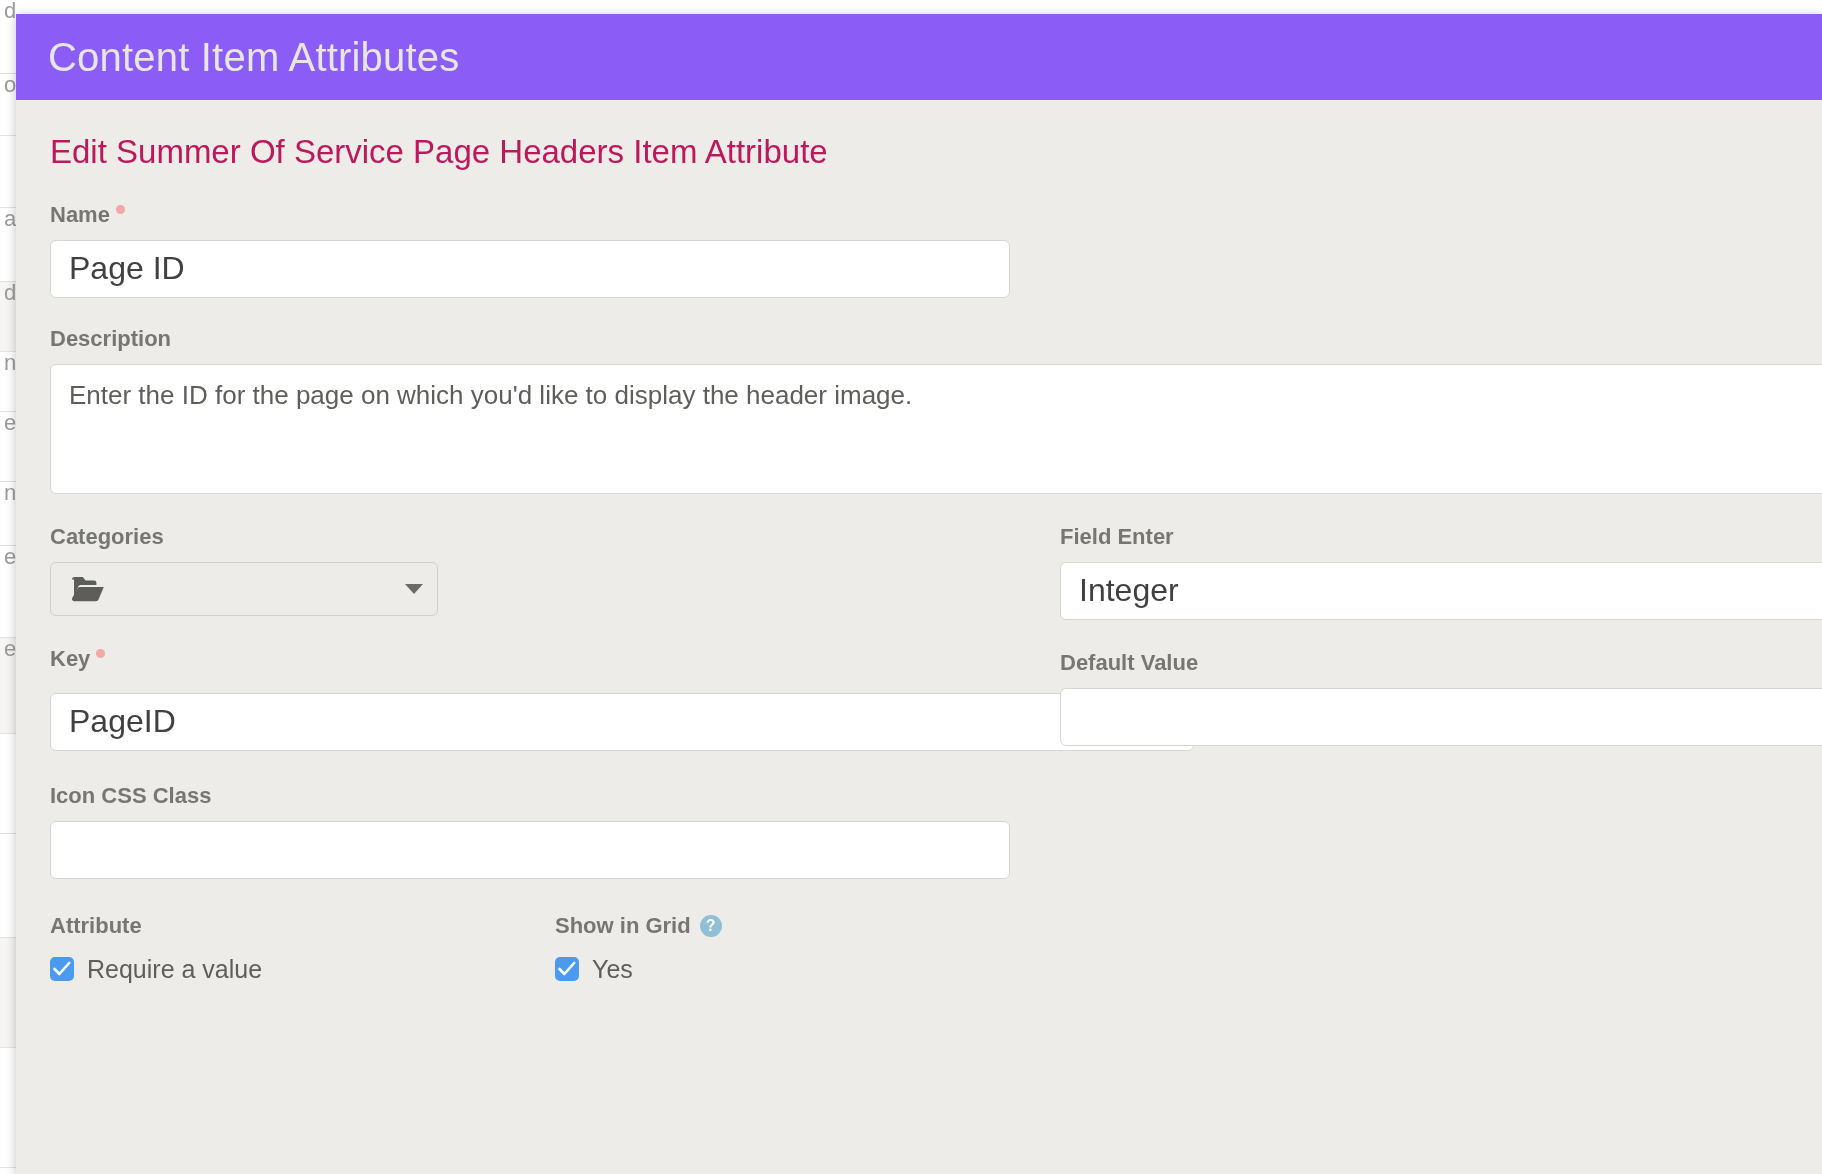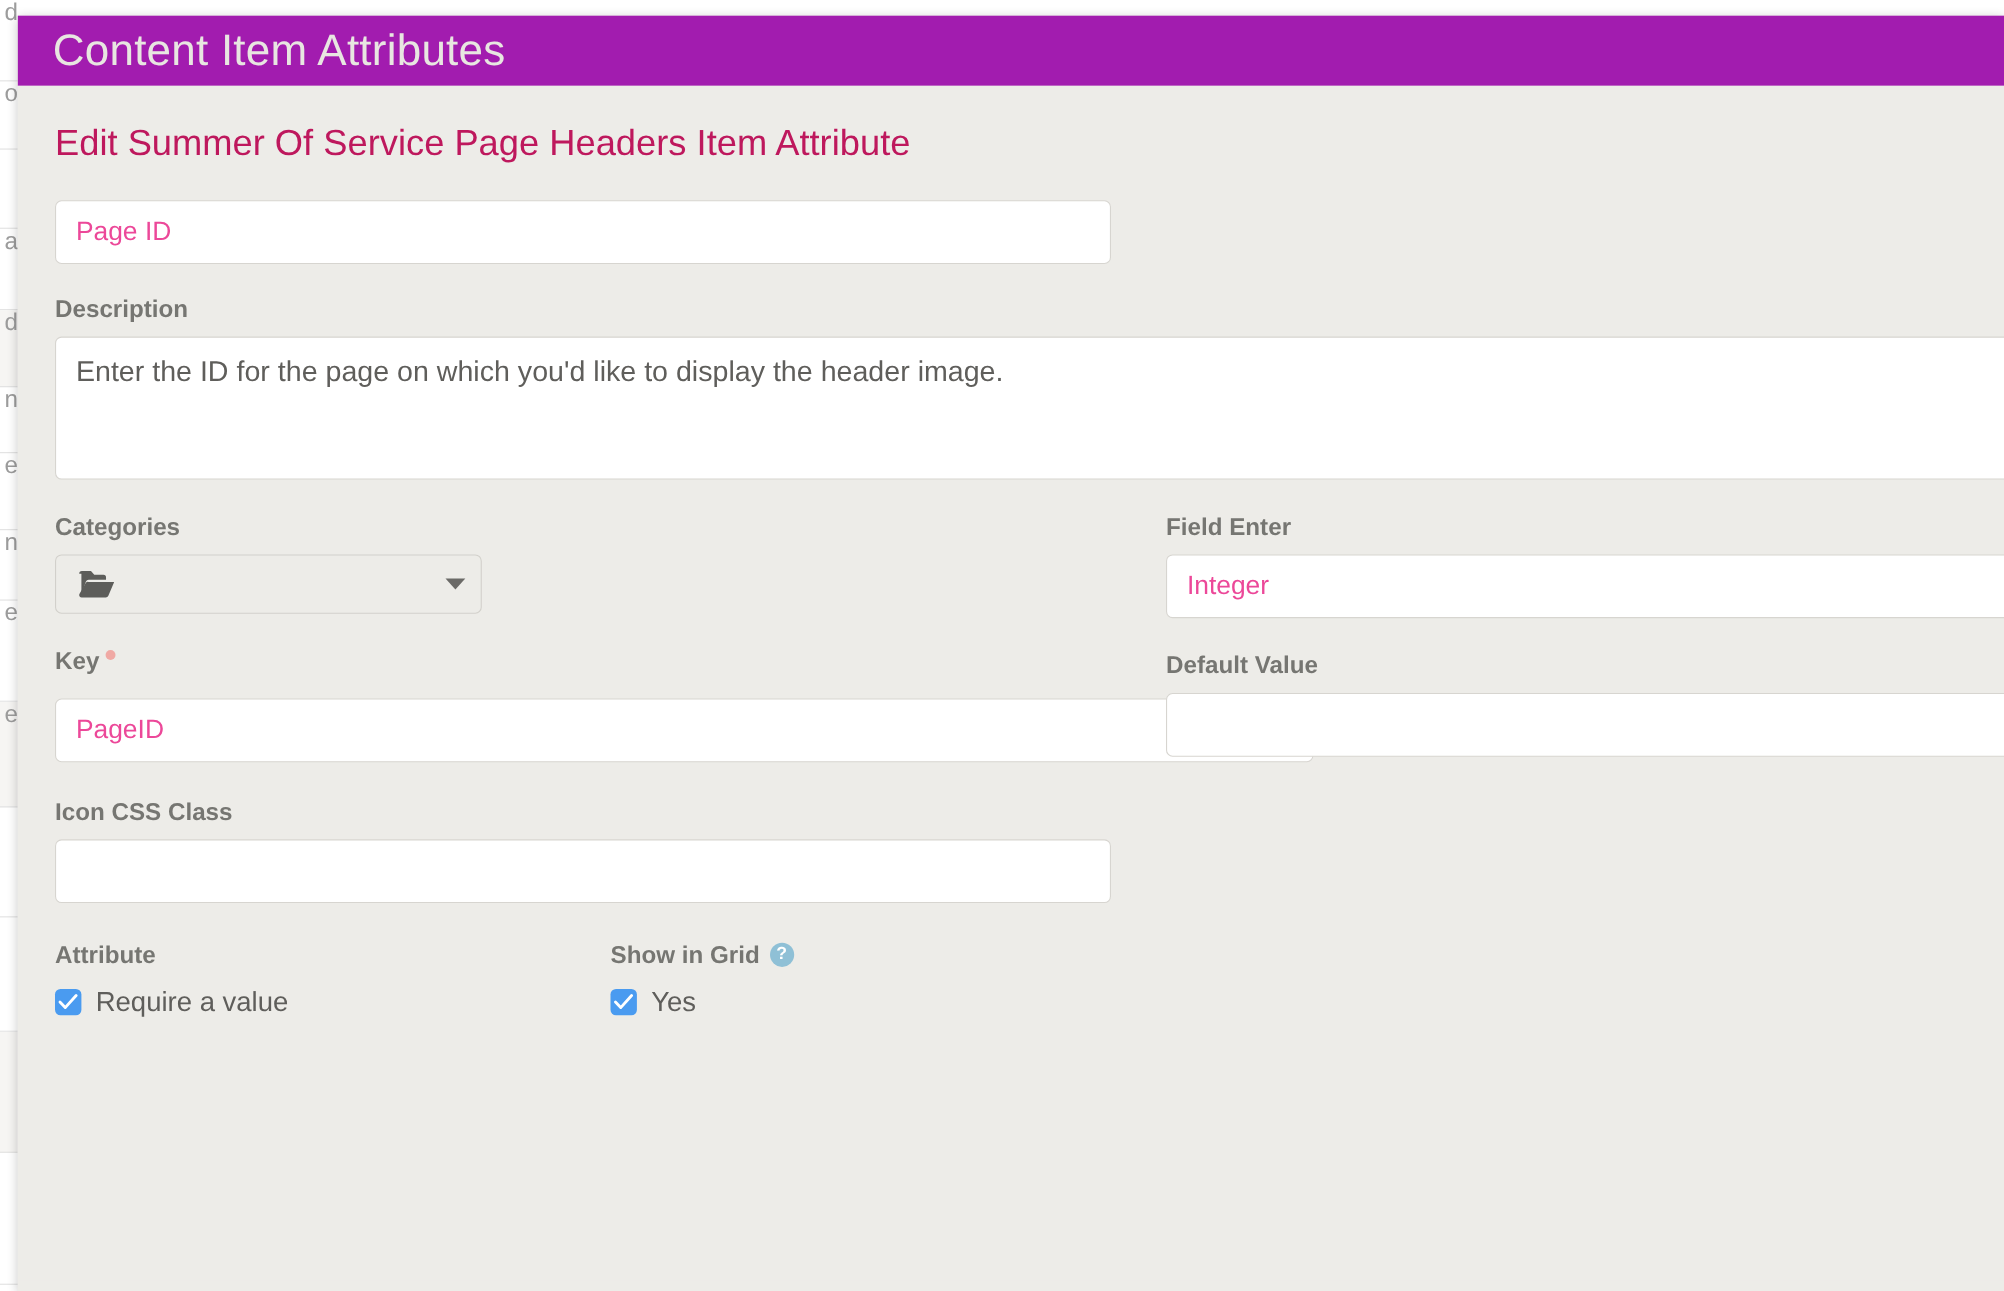--- a/index.html
+++ b/index.html
@@ -46,22 +46,22 @@
     top: 14px;
     width: 1806px;
     height: 1160px;
     z-index: 5;
     box-shadow: 0 2px 10px rgba(0,0,0,0.25);
     background: #edece8;
     overflow: hidden;
   }
 
   #modal-header {
-    height: 64px;
-    background: #a21caf;
+    height: 86px;
+    background: #8b5cf6;
     display: flex;
     align-items: center;
     padding-left: 32px;
   }
   #modal-title {
     color: #e8e6e1;
     font-size: 40px;
     font-weight: 300;
     letter-spacing: 0.2px;
     line-height: 1;
@@ -102,23 +102,23 @@
     margin-top: 1px;
   }
 
   .text-input {
     display: block;
     height: 58px;
     background: #ffffff;
     border: 1px solid #d7d5d0;
     border-radius: 6px;
     font-family: "Liberation Sans", sans-serif;
-    font-size: 24px;
-    font-weight: 300;
-    color: #ec4899;
+    font-size: 32px;
+    font-weight: 300;
+    color: #404040;
     padding: 0 18px;
     outline: none;
   }
   .text-input::placeholder { color: #b5b3ae; }
 
   
   #row-name { margin-top: 26px; }
   #name-input { width: 960px; margin-top: 14px; }
 
   
@@ -298,20 +298,24 @@
 
   <div id="modal-header">
     <div id="modal-title">Content Item Attributes</div>
   </div>
 
   <div id="modal-body">
 
     <div id="subtitle">Edit Summer Of Service Page Headers Item Attribute</div>
 
     <div id="row-name">
+      <div class="field-label">
+        <span>Name</span>
+        <span class="req-dot"></span>
+      </div>
       <input id="name-input" class="text-input" type="text" value="Page ID" style="">
     </div>
 
     <div id="row-description">
       <div class="field-label">
         <span>Description</span>
       </div>
       <textarea id="description-textarea" style="">Enter the ID for the page on which you'd like to display the header image.</textarea>
     </div>
 

